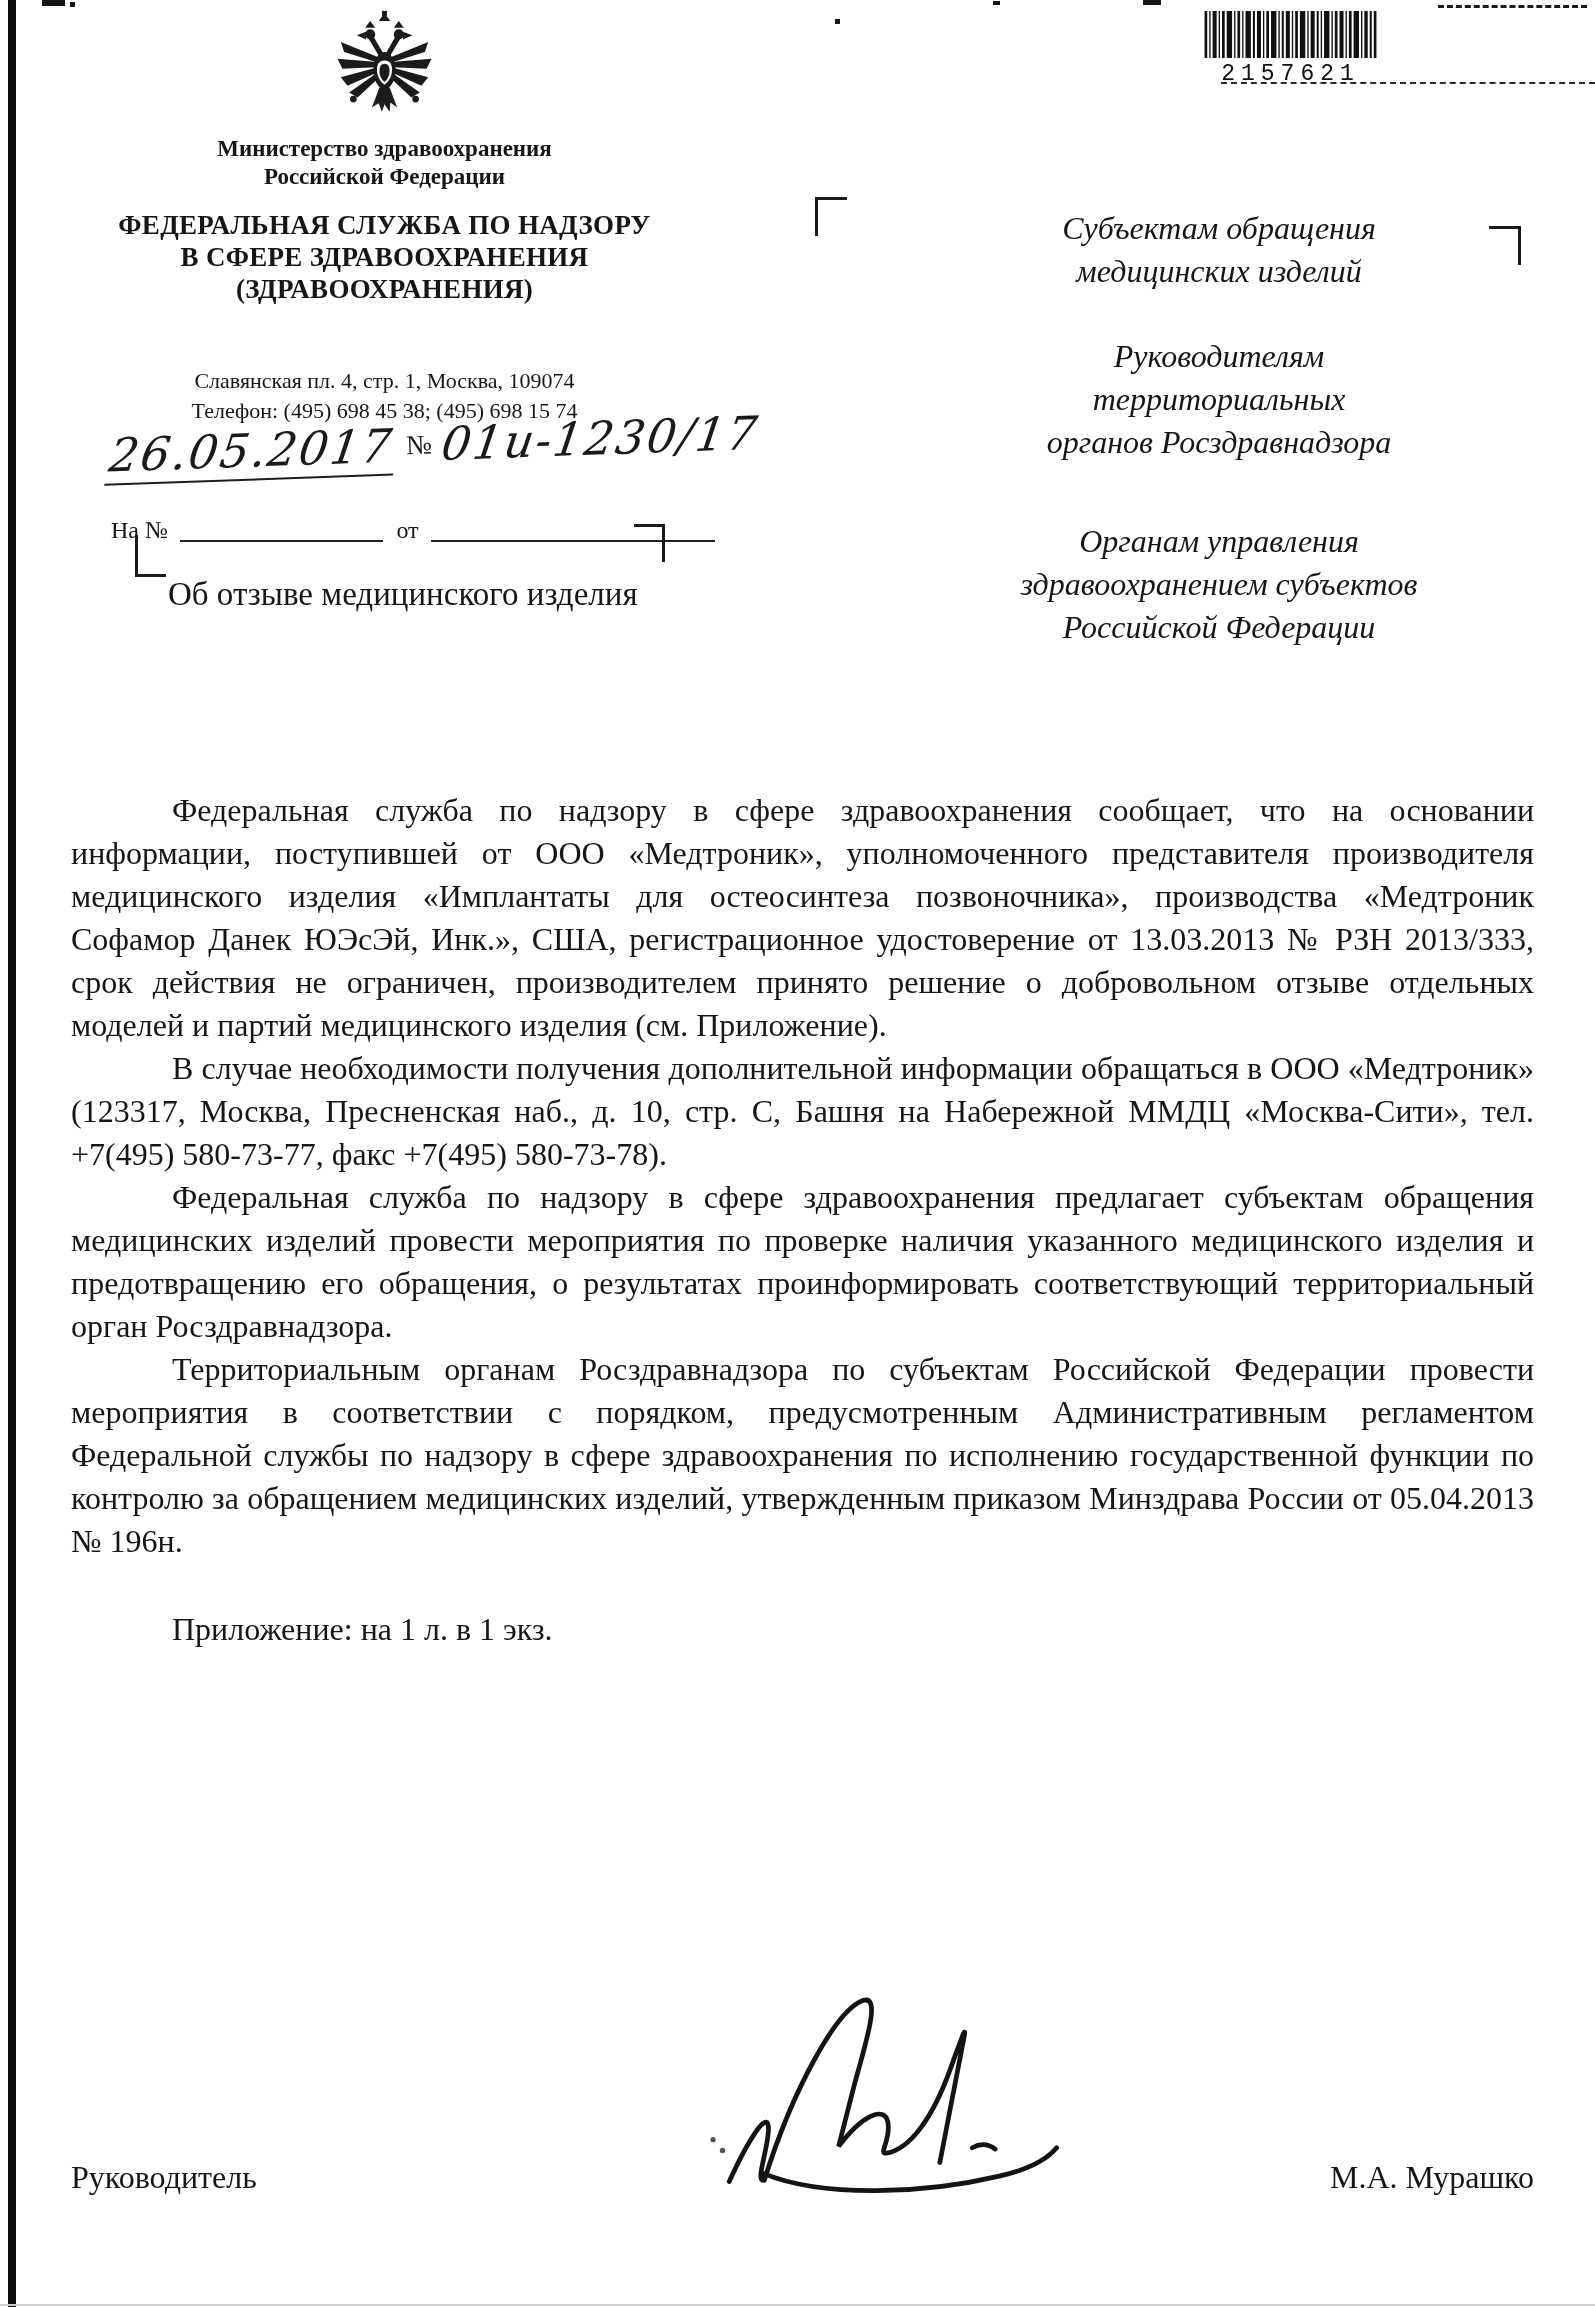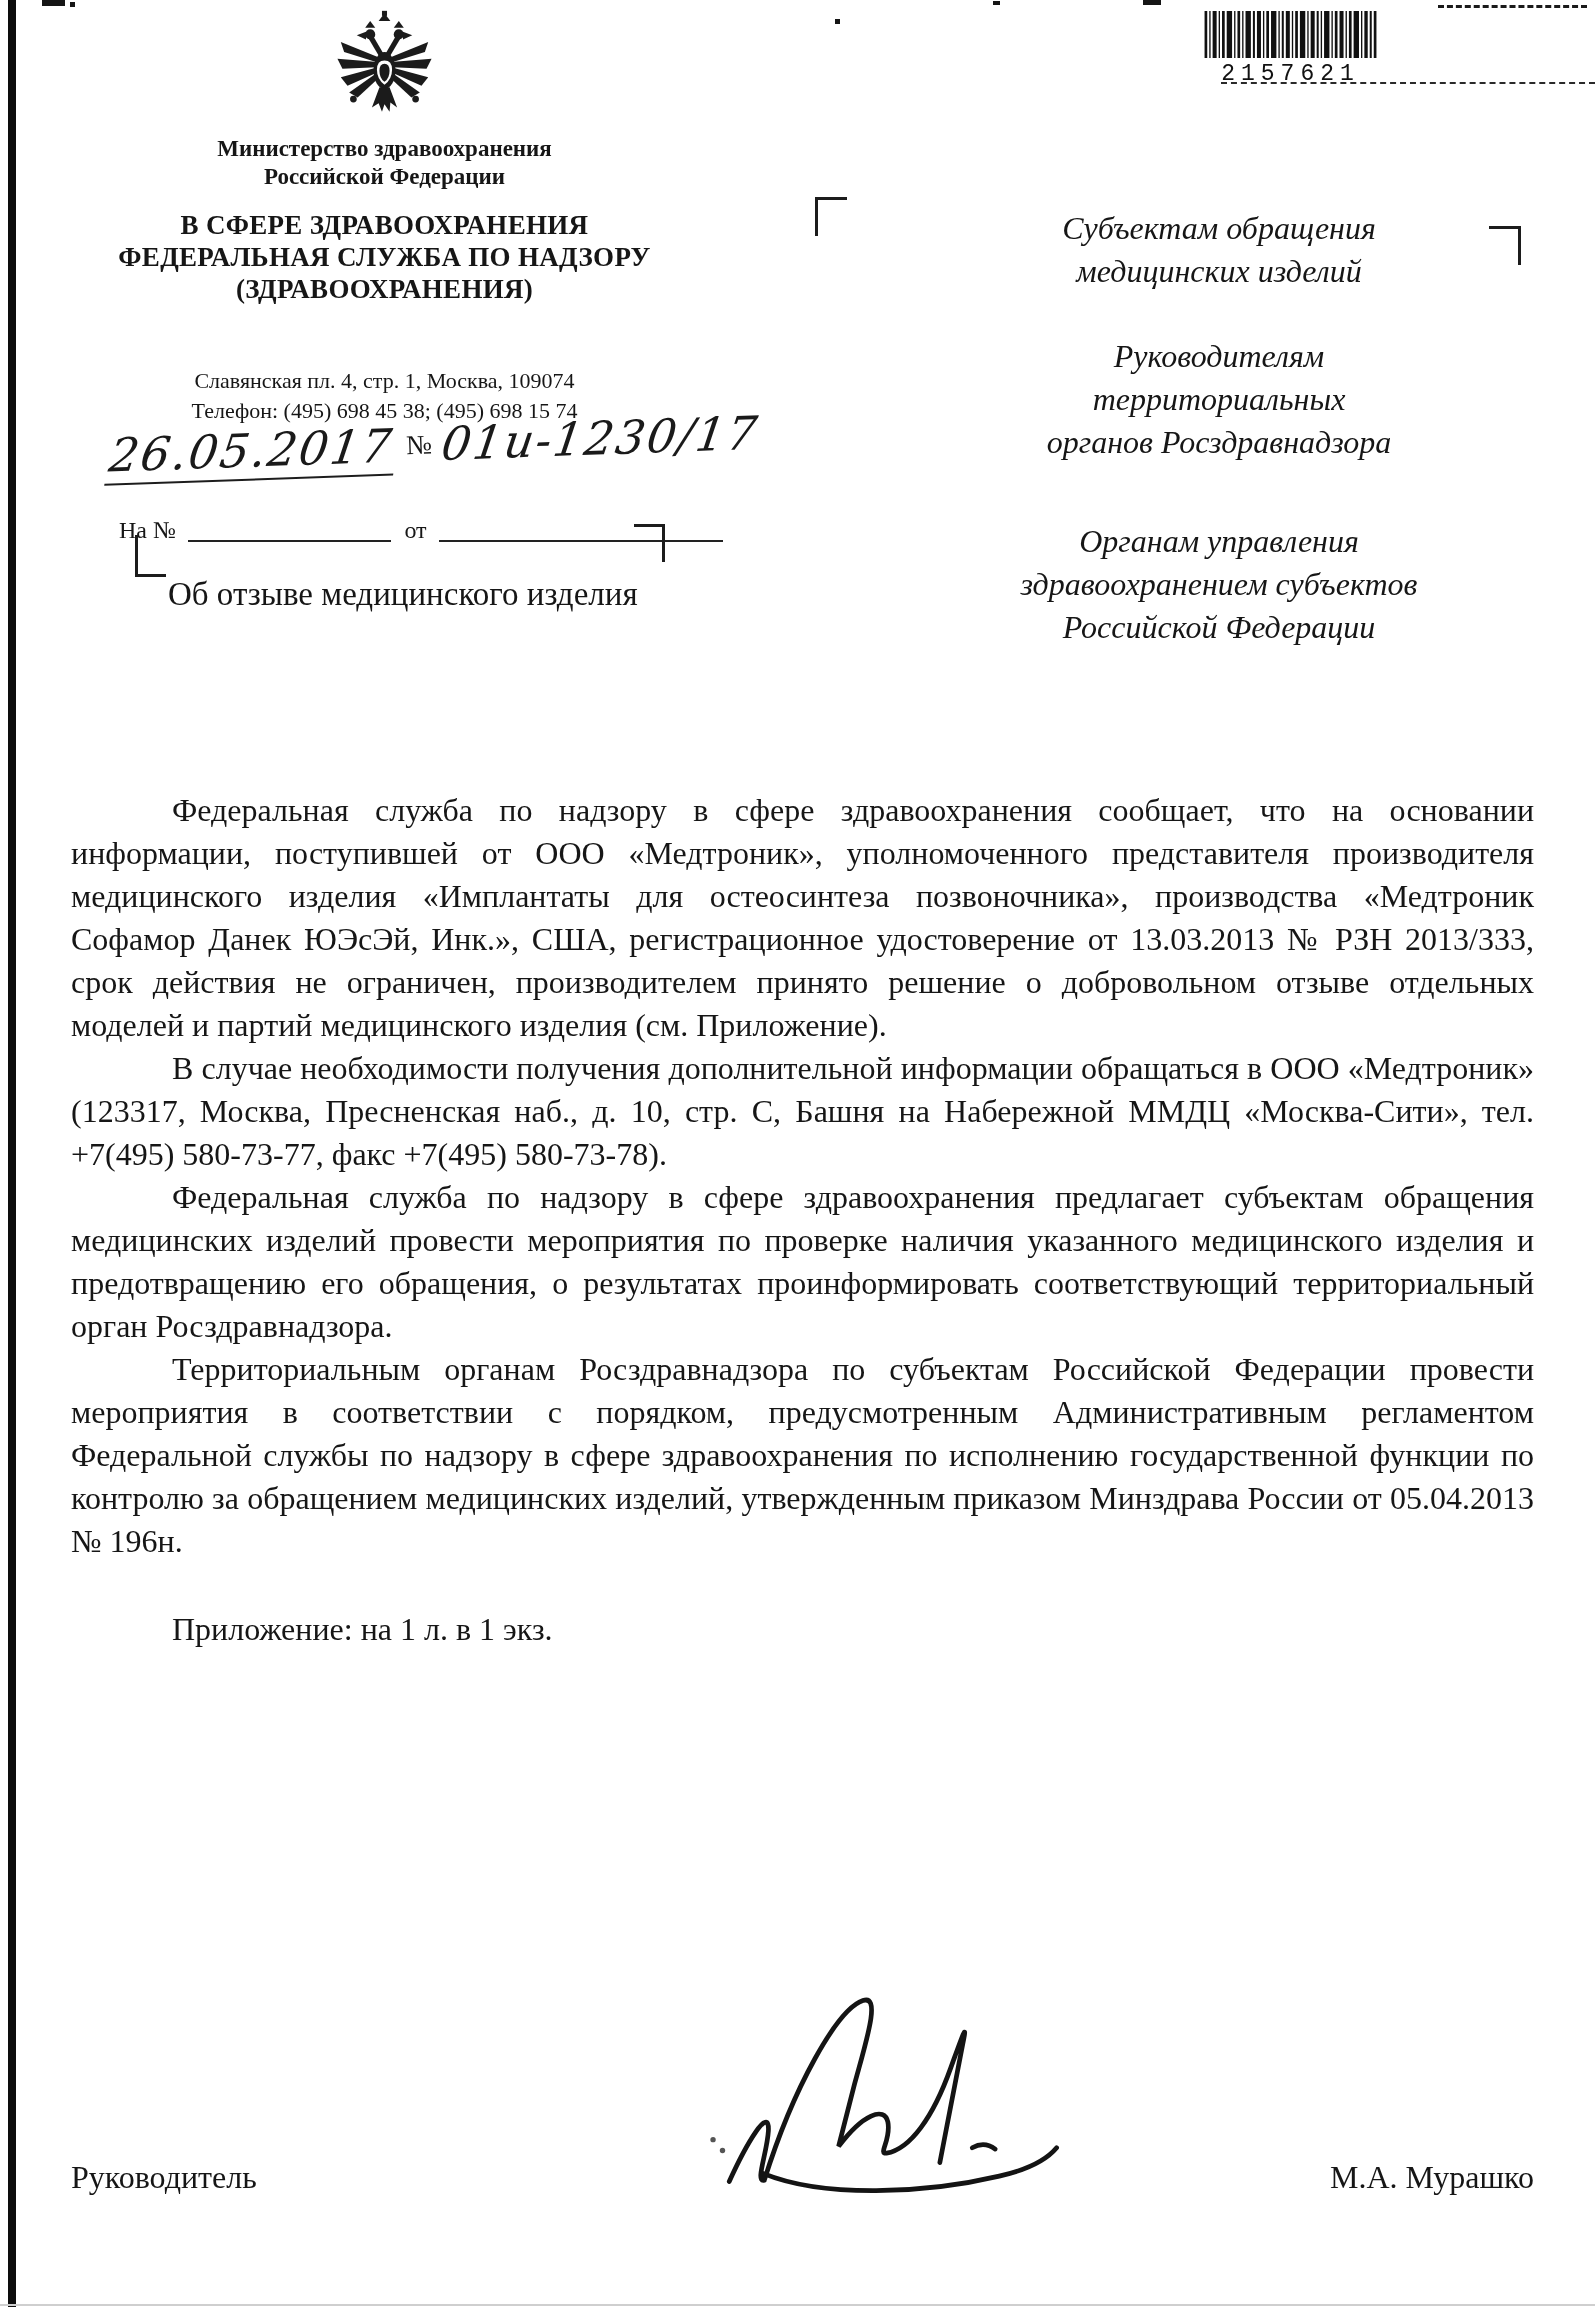--- a/index.html
+++ b/index.html
@@ -24,21 +24,21 @@
   .addr { font-size:22px; margin-top:60px; line-height:1.35; }
 
   
   .ref-line { position:absolute; left:108px; top:417px; width:662px; transform:rotate(-2deg); white-space:nowrap; }
   .handwritten {
     display:inline-block; font-family:"DejaVu Serif", serif; font-style:italic;
     transform:skewX(-10deg); font-size:46px; letter-spacing:2px; color:#1a1a1a;
   }
   .hw-date { border-bottom:2.7px solid #1d1d1d; padding:0 4px 1.4px 1.4px; }
   .no-sign { font-size:27px; margin:0 9.5px; vertical-align:6.8px; }
-  .na-line { position:absolute; left:119px; top:517px; font-size:24px; }
+  .na-line { position:absolute; left:111px; top:517px; font-size:24px; }
   .blank { display:inline-block; border-bottom:2px solid #222; height:23px; vertical-align:-4px; }
   .blank-1 { width:203px; margin:0 13.5px 0 12px; }
   .blank-2 { width:284px; margin-left:12px; }
   .subject { position:absolute; left:168px; top:576px; font-size:33px; }
 
   
   .corner { position:absolute; }
   .c-tl { border-top:3.4px solid #1c1c1c; border-left:3.4px solid #1c1c1c; }
   .c-tr { border-top:3.4px solid #1c1c1c; border-right:3.4px solid #1c1c1c; }
   .c-bl { border-bottom:3.4px solid #1c1c1c; border-left:3.4px solid #1c1c1c; }
@@ -104,22 +104,22 @@
         <path d="M60,60 q9,0 9,11 q0,11 -9,18 q-9,-7 -9,-18 q0,-11 9,-11 z" fill="#ffffff"></path>
         <path d="M60,64 q6,0 6,8.5 q0,8.5 -6,13 q-6,-4.5 -6,-13 q0,-8.5 6,-8.5 z" fill="#1b1b1b"></path>
         <path d="M54,92 L45,116 L53,111 L57,121 L60,112 L66,121 L67,110 L75,116 L66,92 z"></path>
         <circle cx="23" cy="106" r="4"></circle>
         <circle cx="97" cy="106" r="4"></circle>
       </g>
     </svg>
     <div class="ministry">Министерство здравоохранения</div>
     <div class="ministry">Российской Федерации</div>
     <div class="agency">
+      <div>ФЕДЕРАЛЬНАЯ СЛУЖБА ПО НАДЗОРУ</div>
       <div>В СФЕРЕ ЗДРАВООХРАНЕНИЯ</div>
-      <div>ФЕДЕРАЛЬНАЯ СЛУЖБА ПО НАДЗОРУ</div>
       <div>(ЗДРАВООХРАНЕНИЯ)</div>
     </div>
     <div class="addr">
       <div>Славянская пл. 4, стр. 1, Москва, 109074</div>
       <div>Телефон: (495) 698 45 38; (495) 698 15 74</div>
     </div>
   </div>
 
   <div class="ref-line">
     <span class="handwritten hw-date">26.05.2017</span><span class="no-sign">№</span><span class="handwritten">01и-1230/17</span>

